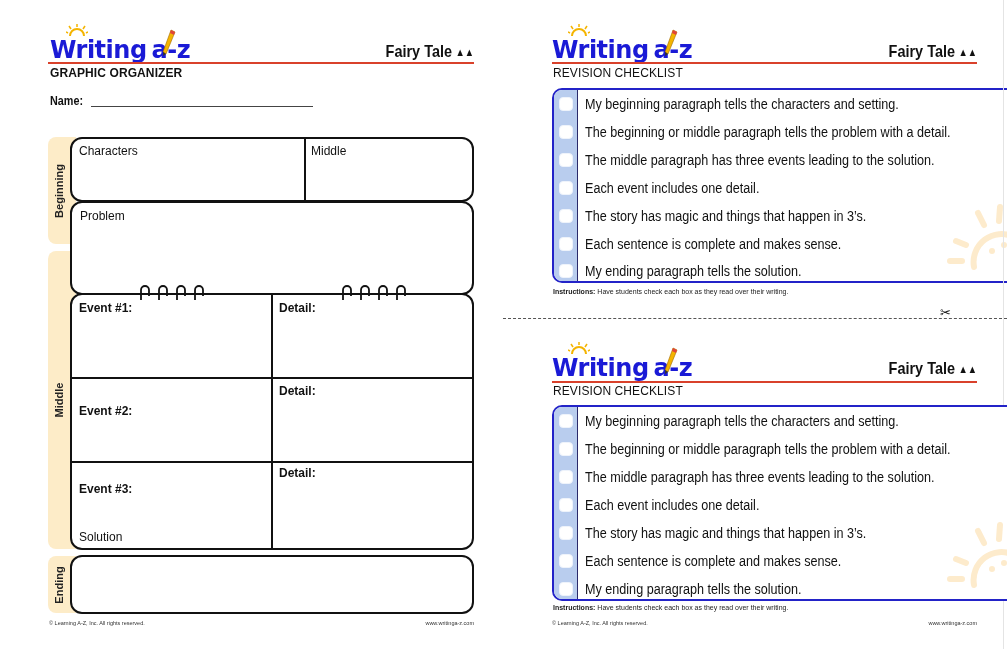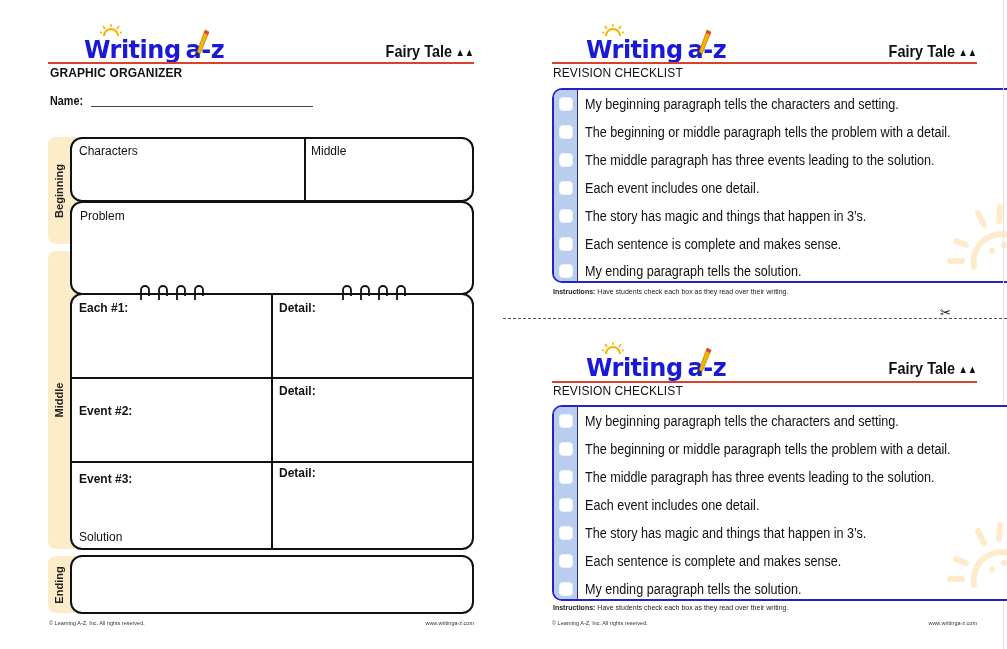--- a/index.html
+++ b/index.html
@@ -1,20 +1,20 @@
 <!DOCTYPE html>
 <html><head>
 <meta charset="utf-8">
 <style>
   * { box-sizing: border-box; margin: 0; padding: 0; }
   html, body { width: 1007px; height: 649px; background: #ffffff; overflow: hidden; }
   body { position: relative; font-family: "Liberation Sans", sans-serif; color: #111; }
 
   
-  .logo { position: absolute; height: 32px; width: 140px; margin-left: 34px; }
+  .logo { position: absolute; height: 32px; width: 140px; }
   .logo-text {
     position: absolute; left: 0; bottom: 0;
     font-family: "DejaVu Sans", sans-serif; font-weight: bold;
     font-size: 24px; color: #1a1ad6; letter-spacing: -0.5px; line-height: 24px;
     white-space: nowrap;
   }
   .logo-sun { position: absolute; left: 16px; top: -6px; width: 22px; height: 12px; }
   .logo-pencil { position: absolute; left: 112px; top: -2px; width: 14px; height: 28px; }
 
   
@@ -129,25 +129,25 @@
   <div class="cell-label" style="left:311px; top:144px;">Middle</div>
 
   <div class="box" style="left:70px; top:201px; width:404px; height:94px;"></div>
   <div class="cell-label" style="left:80px; top:209px;">Problem</div>
 
   <div class="box" style="left:70px; top:293px; width:404px; height:257px;"></div>
   <div class="vline" style="left:271px; top:295px; height:253px;"></div>
   <div class="hline" style="left:72px; width:400px; top:377px;"></div>
   <div class="hline" style="left:72px; width:400px; top:461px;"></div>
 
-  <div class="cell-label b" style="left:79px; top:301px;">Each #1:</div>
+  <div class="cell-label b" style="left:79px; top:301px;">Event #1:</div>
   <div class="cell-label b" style="left:279px; top:301px;">Detail:</div>
   <div class="cell-label b" style="left:79px; top:404px;">Event #2:</div>
   <div class="cell-label b" style="left:279px; top:384px;">Detail:</div>
-  <div class="cell-label b" style="left:79px; top:472px;">Event #3:</div>
+  <div class="cell-label b" style="left:79px; top:482px;">Event #3:</div>
   <div class="cell-label b" style="left:279px; top:466px;">Detail:</div>
 
   <svg class="rings" style="left:138px; top:284px;" viewBox="0 0 70 18">
     <g fill="none" stroke="#111" stroke-width="1.8">
       <path d="M3 16 V6 a4 4 0 0 1 8 0 V12"></path>
       <path d="M21 16 V6 a4 4 0 0 1 8 0 V12"></path>
       <path d="M39 16 V6 a4 4 0 0 1 8 0 V12"></path>
       <path d="M57 16 V6 a4 4 0 0 1 8 0 V12"></path>
     </g>
   </svg>

